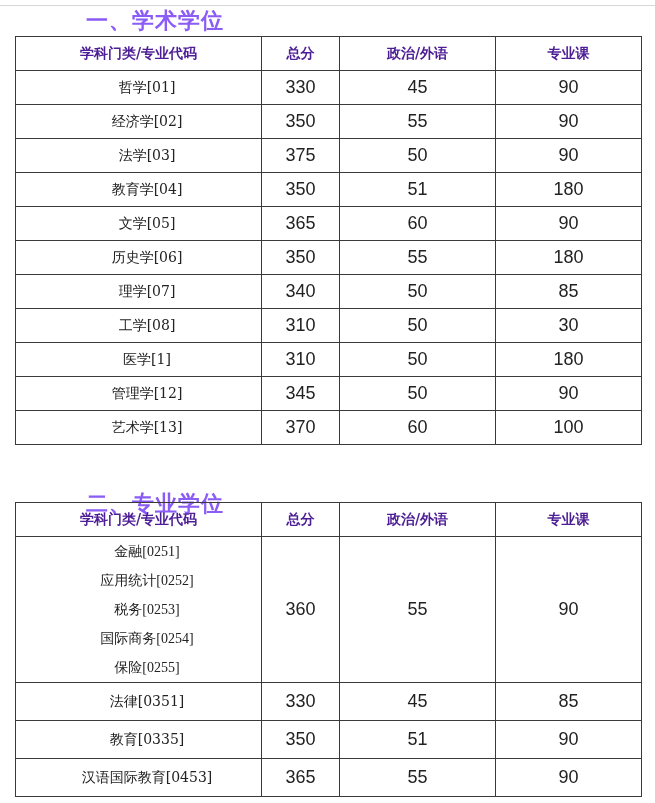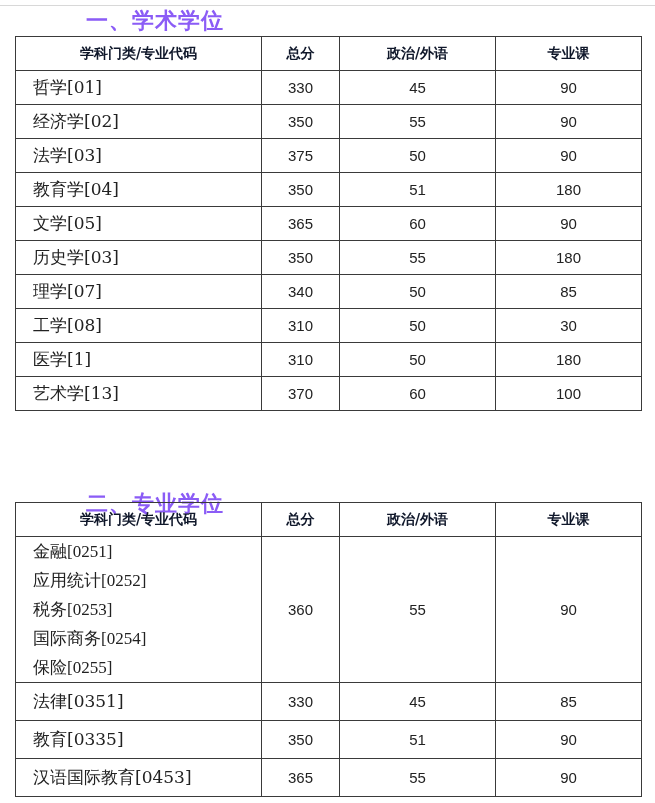--- a/index.html
+++ b/index.html
@@ -12,27 +12,27 @@
     position: absolute; left: 70px; font-size: 22px; font-weight: bold; letter-spacing: 1px;
     font-family: "DejaVu Sans", sans-serif; color: #8b5cf6; margin-left: 16px;
   }
   table.score {
     position: absolute; left: 15px; width: 627px; border-collapse: collapse; table-layout: fixed;
   }
   table.score th, table.score td {
     border: 1px solid #3a3a3a; padding: 0; text-align: center; vertical-align: middle;
   }
   table.score th {
-    font-family: "DejaVu Serif", serif; font-weight: bold; font-size: 14px; height: 33px; color: #0f172a;
+    font-family: "DejaVu Serif", serif; font-weight: bold; font-size: 14px; height: 33px; color: #4c1d95;
   }
   table.score td {
-    font-family: "Liberation Sans", sans-serif; font-size: 15px; color: #222; height: 33px;
+    font-family: "Liberation Sans", sans-serif; font-size: 18px; color: #222; height: 33px;
   }
   table.score td.name {
-    text-align: left; padding-left: 17px; font-family: "DejaVu Serif", serif; font-size: 17px;
+    text-align: center; padding-left: 17px; font-family: "DejaVu Serif", serif; font-size: 14px;
   }
   .col1 { width: 246px; } .col2 { width: 78px; } .col3 { width: 156px; } .col4 { width: 146px; }
   .multi-line { display: block; line-height: 29px; font-family: Liberation Serif, serif; }
   td.merged-names { padding-top: 4px; padding-bottom: 4px; }
   #t2 td.r38 { height: 37px; }
 </style>
 </head>
 <body>
 
 <div class="top-rule"></div>
@@ -79,21 +79,21 @@
         <td>51</td>
         <td>180</td>
       </tr>
     <tr>
         <td class="name">文学[05]</td>
         <td>365</td>
         <td>60</td>
         <td>90</td>
       </tr>
     <tr>
-        <td class="name">历史学[03]</td>
+        <td class="name">历史学[06]</td>
         <td>350</td>
         <td>55</td>
         <td>180</td>
       </tr>
     <tr>
         <td class="name">理学[07]</td>
         <td>340</td>
         <td>50</td>
         <td>85</td>
       </tr>
@@ -101,20 +101,26 @@
         <td class="name">工学[08]</td>
         <td>310</td>
         <td>50</td>
         <td>30</td>
       </tr>
     <tr>
         <td class="name">医学[1]</td>
         <td>310</td>
         <td>50</td>
         <td>180</td>
+      </tr>
+    <tr>
+        <td class="name">管理学[12]</td>
+        <td>345</td>
+        <td>50</td>
+        <td>90</td>
       </tr>
     <tr>
         <td class="name">艺术学[13]</td>
         <td>370</td>
         <td>60</td>
         <td>100</td>
       </tr>
   </tbody>
 </table>
 

